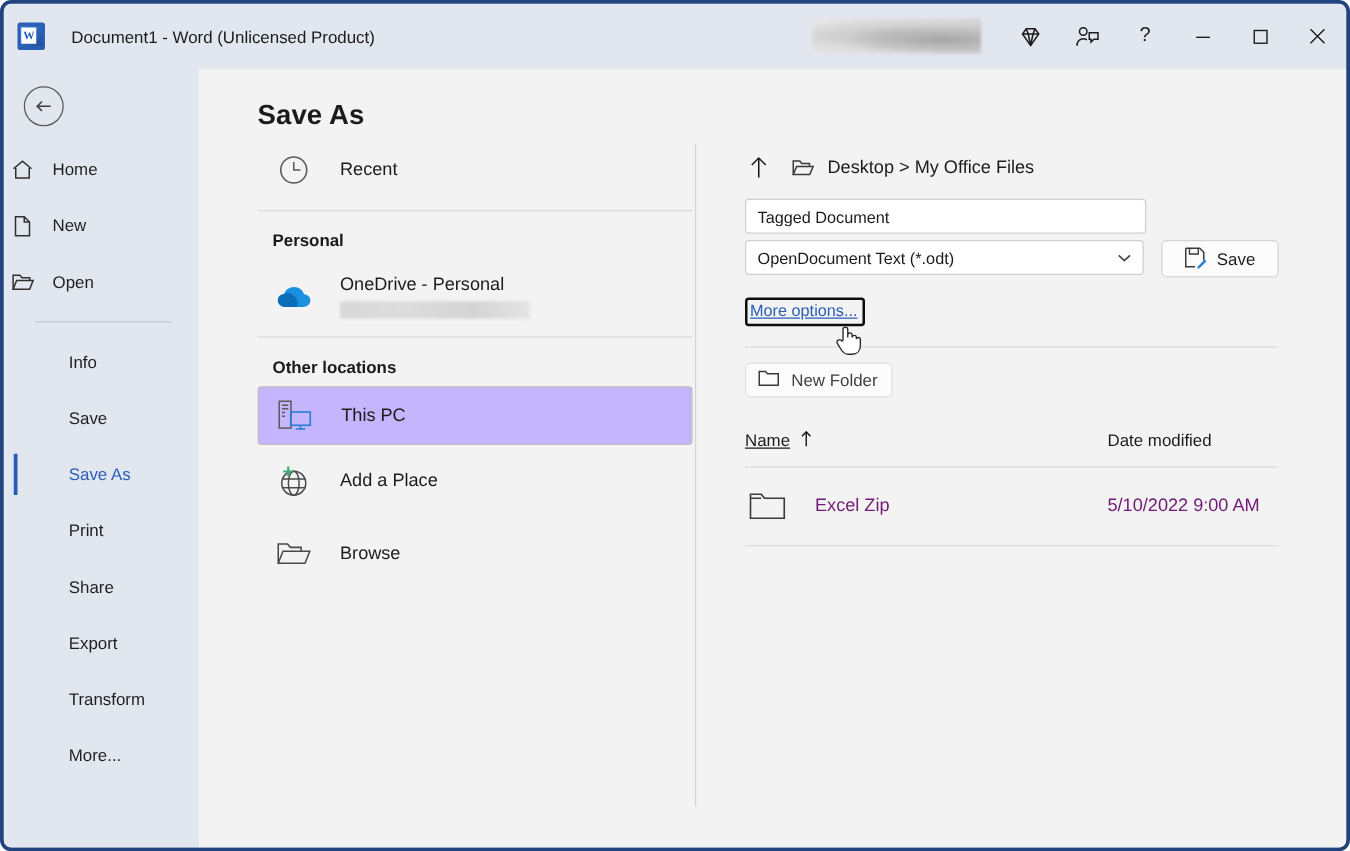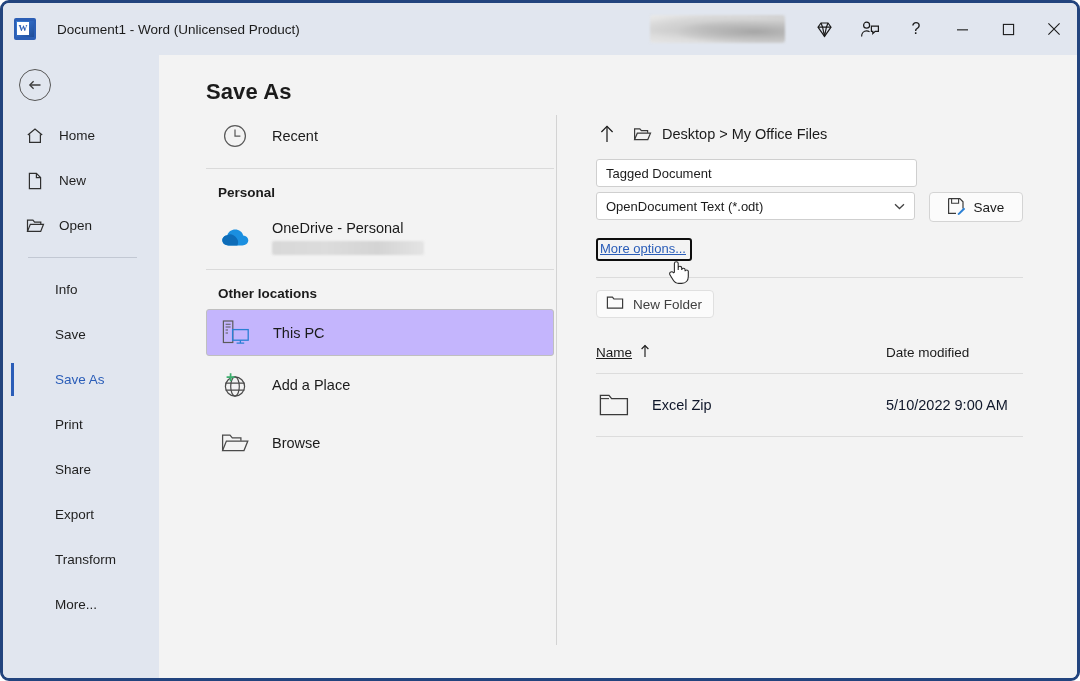--- a/index.html
+++ b/index.html
@@ -118,21 +118,21 @@
     display: flex;
     align-items: center;
     justify-content: center;
     color: #3c3c3c;
     cursor: pointer;
   }
   .nav-top-item {
     height: 45px;
     display: flex;
     align-items: center;
-    padding-left: 22px;
+    padding-left: 5px;
     color: #1f1f1f;
     font-size: 13.5px;
     cursor: pointer;
   }
   .nav-top-item .nicon {
     width: 20px; height: 20px;
     margin-right: 14px;
     display: flex;
     align-items: center;
     justify-content: center;
@@ -368,21 +368,21 @@
     color: #1b1b1b;
   }
   #file-header .col-name { width: 290px; display: flex; align-items: center; gap: 8px; cursor: pointer; text-decoration: underline;}
   #file-header .col-date { cursor: pointer; }
   #file-header-hr { height: 1px; background: #dcdcdc; margin-top: 7px; }
   .file-row {
     display: flex;
     align-items: center;
     height: 62px;
     font-size: 14.5px;
-    color: #0f172a;
+    color: #701a75;
     cursor: pointer;
   }
   .file-row .fname { width: 290px; display: flex; align-items: center; }
   .file-row .ficon { width: 36px; margin-right: 20px; display: flex; align-items: center; justify-content: center; color: #3a3a3a;}
   .file-row-hr { height: 1px; background: #dcdcdc; }
 </style>
 </head>
 <body>
 
 <div id="window">

